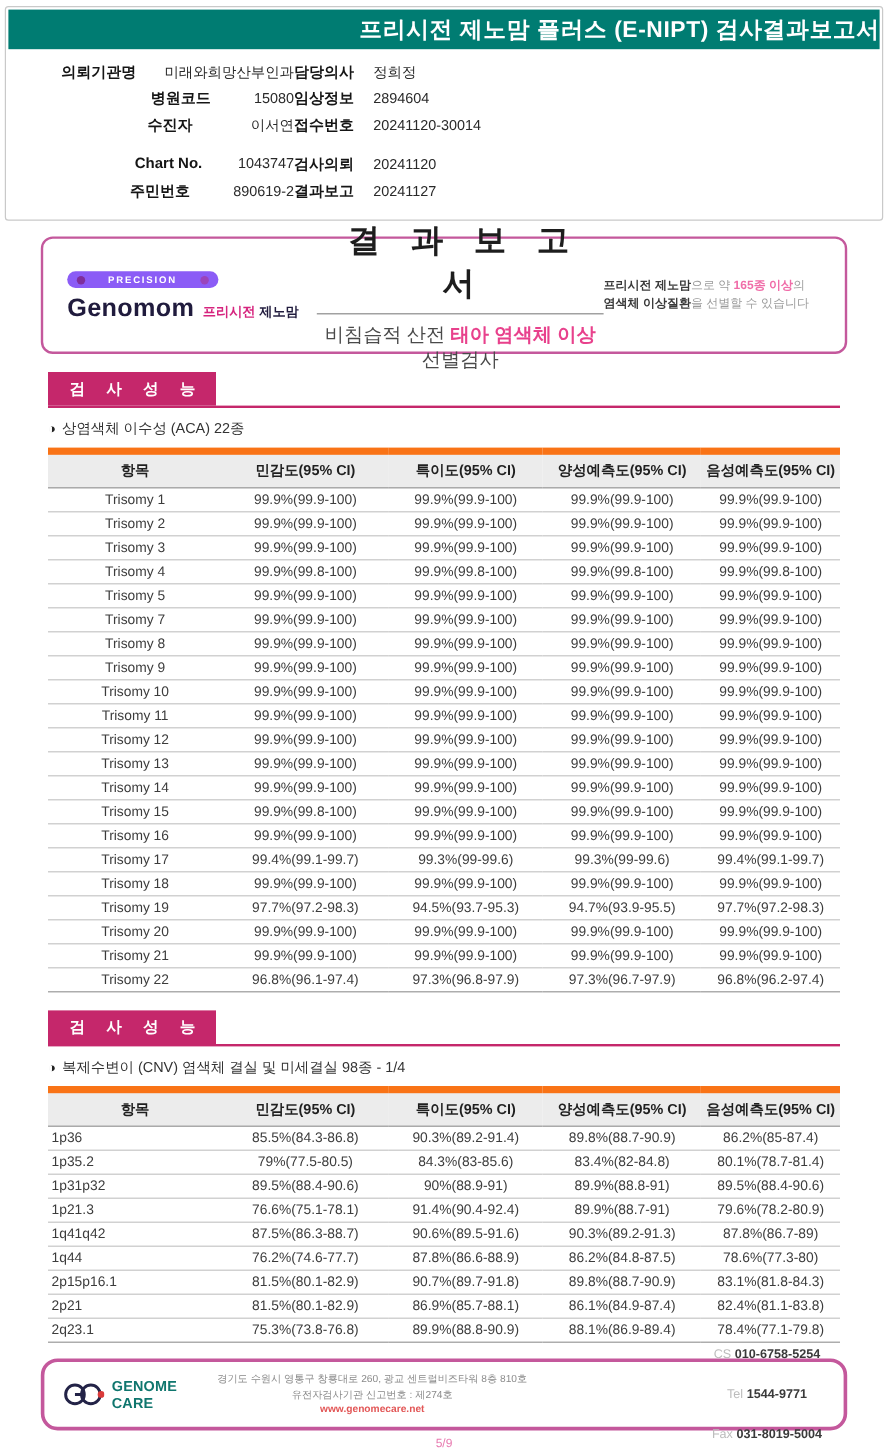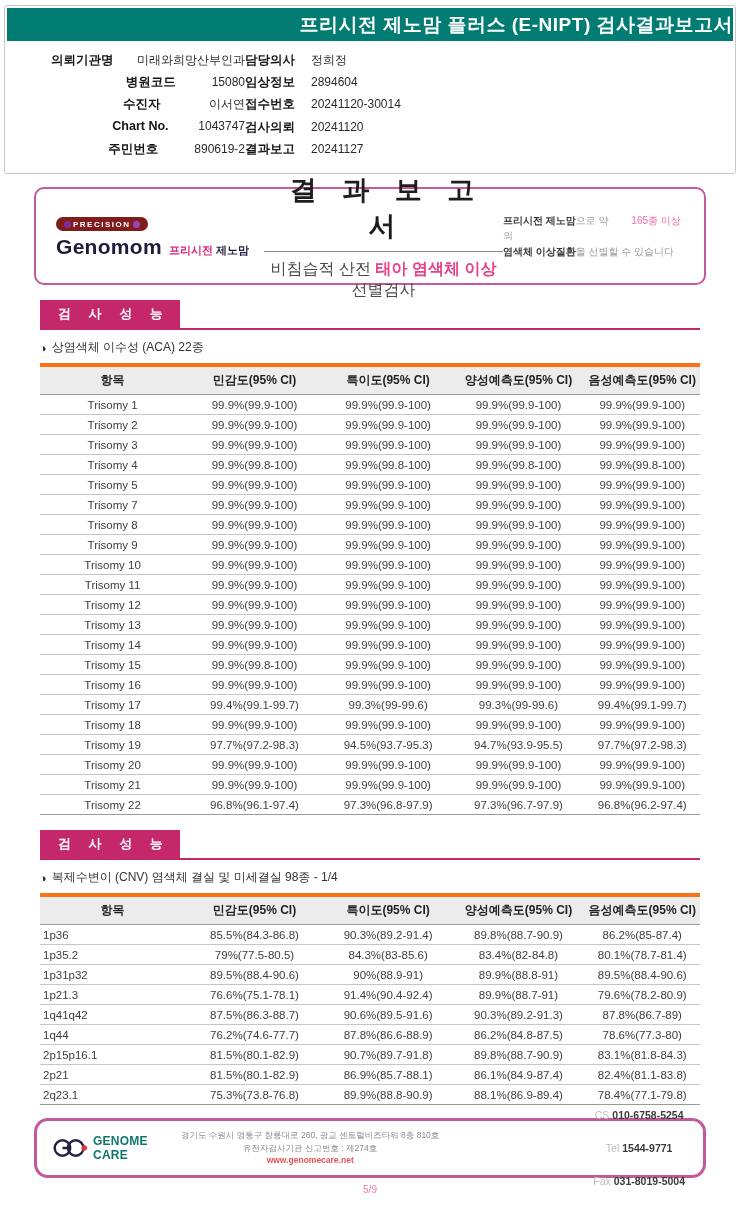--- a/index.html
+++ b/index.html
@@ -31,42 +31,42 @@
   }
   .patient-info {
     display: flex;
     padding: 9px 14px 10px 22px;
   }
   .pi-col { display: flex; flex-direction: column; }
   .pi-col0 { width: 218px; align-items: flex-end; }
   .pi-col1 { width: 156px; }
   .pi-col2 { flex: 1; }
   .pi-row { display: flex; align-items: baseline; height: 20px; margin-bottom: 2px; }
-  .pi-row.gap { margin-top: 1px; }
+  .pi-row.gap { margin-top: 11px; }
   .pi-label { font-weight: 700; font-size: 12.5px; color: #151515; flex: 0 0 auto; }
   .pi-value { font-size: 12px; color: #2a2a2a; margin-left: 6px; }
   .pi-col0 .pi-label:first-child { width: 80px; }
   .pi-col1 .pi-label:first-child { width: 52px; }
   .pi-col2 .pi-label:first-child { width: 60px; }
   .pi-row .pi-label:nth-of-type(2) { margin-left: 22px; margin-right: 2px; }
 
   
   .banner {
     margin: 13px 34px 0 34px;
     border: 2px solid #c4589c;
     border-radius: 10px;
     height: 98px;
     display: flex; align-items: center;
     padding: 0 16px 0 20px;
     background: #fff;
   }
   .brand { width: 208px; flex: 0 0 auto; }
   .precision-badge {
-    display: inline-flex; align-items: center; gap: 2px;
-    background: #7f1d1d; color: #fff;
+    display: inline-flex; align-items: center; gap: 19px;
+    background: #8b5cf6; color: #fff;
     font-size: 8px; font-weight: 700; letter-spacing: 1.5px;
     border-radius: 9px; padding: 2.5px 8px;
   }
   .badge-dot { width: 7px; height: 7px; border-radius: 50%; background: #7e2e9c; display: inline-block; }
   .badge-dot.right { background: #9a44bb; }
   .brand-line { margin-top: 3px; display: flex; align-items: baseline; }
   .brand-name { font-size: 21px; font-weight: 800; color: #201b3d; letter-spacing: 0.3px; }
   .brand-sub { font-size: 11px; font-weight: 700; margin-left: 7px; }
   .brand-sub .pink { color: #d6247e; }
   .brand-sub .dark { color: #201b3d; }
@@ -74,39 +74,39 @@
   .banner-title {
     display: inline-block;
     font-size: 27px; font-weight: 800; color: #1d1d1d; letter-spacing: 9px;
     padding: 0 2px 7px 8px;
     border-bottom: 1.5px solid #8a8a8a;
   }
   .banner-subtitle { margin-top: 7px; font-size: 16px; color: #4a4a4a; }
   .banner-subtitle .hl { color: #e8418c; font-weight: 700; }
   .banner-right { width: 185px; flex: 0 0 auto; font-size: 10px; line-height: 1.55; color: #9b9b9b; }
   .banner-right .b { color: #3a3a3a; font-weight: 700; }
-  .banner-right .p { color: #f06ca8; font-weight: 400; margin-left: 20px; }
+  .banner-right .p { color: #f06ca8; font-weight: 700; }
 
   
   .section { margin: 0 40px; }
   .section-head { margin-top: 15px; border-bottom: 2px solid #c5276b; line-height: 0; }
   .section-pill {
     display: inline-block; line-height: normal;
     background: #c5276b; color: #fff;
     font-size: 13px; font-weight: 700; letter-spacing: 7px;
     padding: 5px 10px 5px 18px;
   }
   .section-sub { margin: 9px 0 7px 0; font-size: 12px; color: #333; display: flex; align-items: center; }
   .section-sub .bullet { font-size: 11px; margin-right: 5px; color: #222; }
 
   
   table.perf-table { width: 100%; border-collapse: collapse; table-layout: fixed; }
   .perf-table thead th {
     background: #ececec;
-    border-top: 4px solid #f97316; border-bottom: 1px solid #9a9a9a;
+    border-top: 6px solid #f97316; border-bottom: 1px solid #9a9a9a;
     font-size: 12px; font-weight: 700; color: #1f1f1f;
     padding: 5px 2px; text-align: center;
   }
   .perf-table tbody td {
     border-bottom: 1px solid #c6c6c6;
     font-size: 11.5px; color: #3c3c3c;
     padding: 3.5px 2px; text-align: center;
     white-space: nowrap; overflow: hidden;
   }
   .perf-table tbody tr:last-child td { border-bottom: 1px solid #9a9a9a; }

